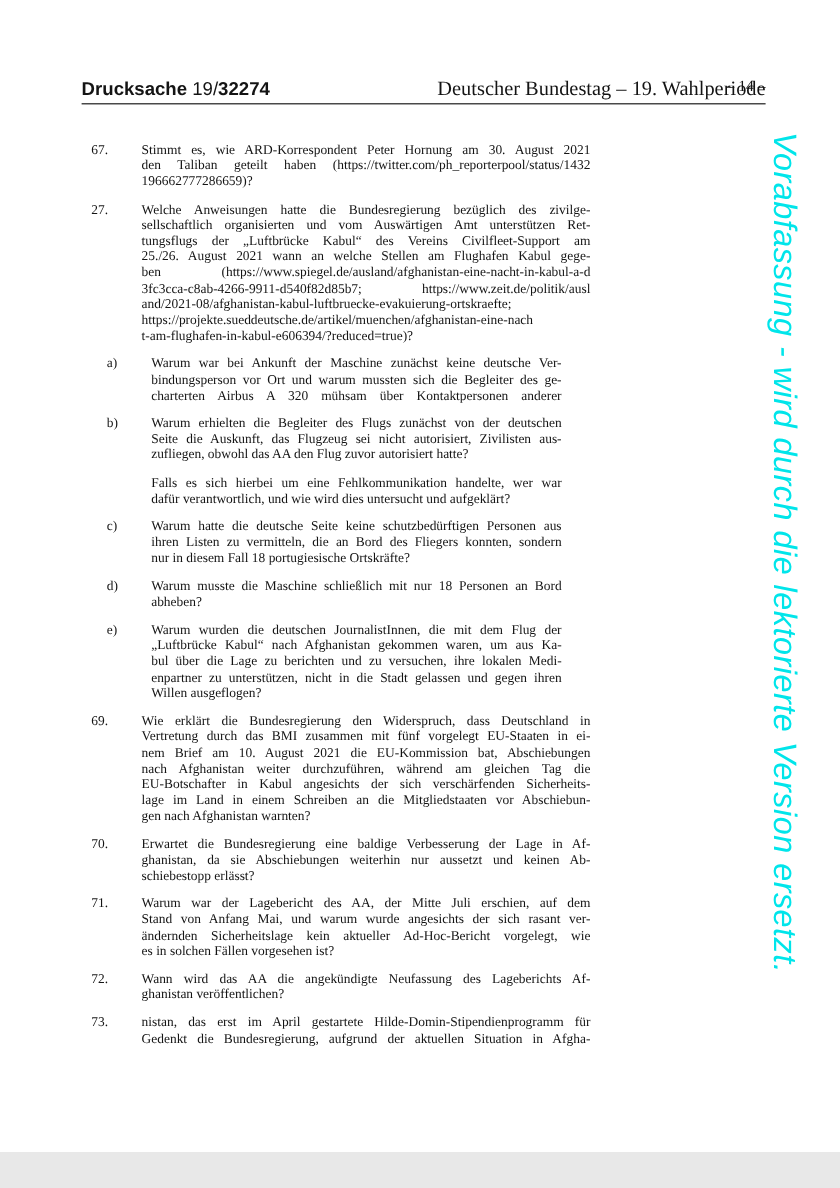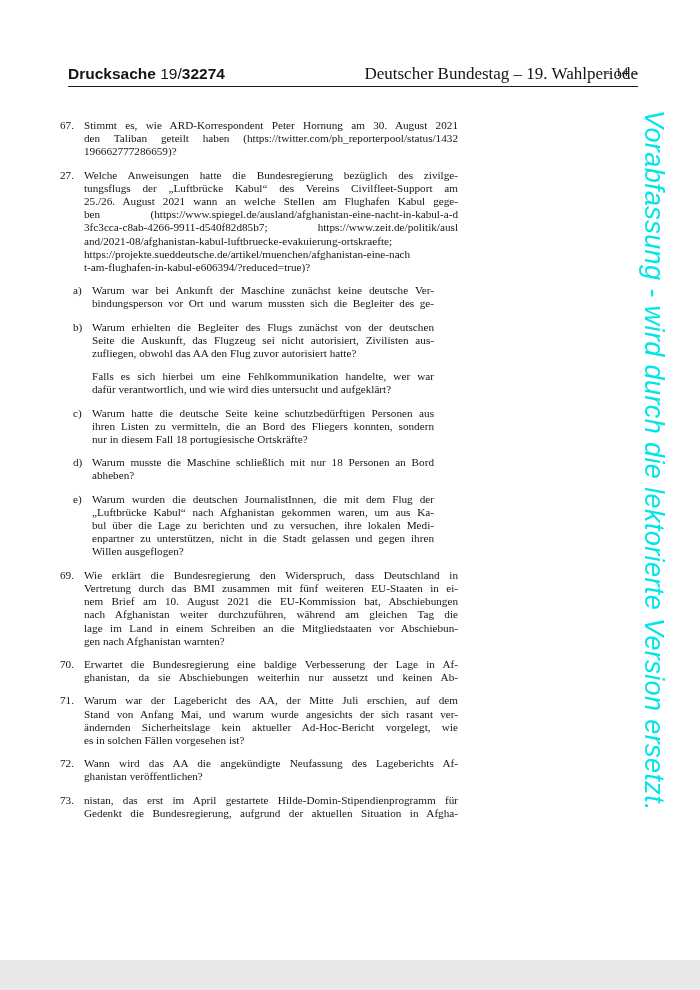--- a/index.html
+++ b/index.html
@@ -43,30 +43,30 @@
   .header-rule {
     position: absolute;
     left: 68px;
     top: 86px;
     width: 570px;
     border-top: 1.7px solid #1d1d1d;
   }
   
   .q-list {
     position: absolute;
-    left: 60px;
+    left: 76px;
     top: 119px;
     width: 404px;
     font-size: 11.2px;
     line-height: 13.2px;
     font-family: Liberation Serif, serif;
   }
   .q-row { display: flex; margin-bottom: 10px; }
   .q-row .label { width: 24px; flex: none; }
-  .q-row .text  { width: 374px; flex: none; }
+  .q-row .text  { width: 374px; flex: none; margin-left: 18px; }
   .q-row.sub { padding-left: 13px; }
   .q-row.sub .label { width: 19px; }
   .q-row.sub .text  { width: 342px; }
   .line { text-align: justify; text-align-last: justify; }
   .line.last { text-align-last: left; }
   
   .watermark {
     position: absolute;
     top: 110px;
     left: 638px;
@@ -101,34 +101,36 @@
         <div class="text">
           <div class="line">Stimmt es, wie ARD-Korrespondent Peter Hornung am 30. August 2021</div>
           <div class="line">den Taliban geteilt haben (https://twitter.com/ph_reporterpool/status/1432</div>
           <div class="line last">196662777286659)?</div>
         </div>
       </div>
       <div class="q-row">
         <div class="label">27.</div>
         <div class="text">
           <div class="line">Welche Anweisungen hatte die Bundesregierung bezüglich des zivilge-</div>
+          <div class="line">sellschaftlich organisierten und vom Auswärtigen Amt unterstützen Ret-</div>
           <div class="line">tungsflugs der „Luftbrücke Kabul“ des Vereins Civilfleet-Support am</div>
           <div class="line">25./26. August 2021 wann an welche Stellen am Flughafen Kabul gege-</div>
           <div class="line">ben (https://www.spiegel.de/ausland/afghanistan-eine-nacht-in-kabul-a-d</div>
           <div class="line">3fc3cca-c8ab-4266-9911-d540f82d85b7; https://www.zeit.de/politik/ausl</div>
           <div class="line">and/2021-08/afghanistan-kabul-luftbruecke-evakuierung-ortskraefte;</div>
           <div class="line">https://projekte.sueddeutsche.de/artikel/muenchen/afghanistan-eine-nach</div>
           <div class="line last">t-am-flughafen-in-kabul-e606394/?reduced=true)?</div>
         </div>
       </div>
       <div class="q-row sub">
         <div class="label">a)</div>
         <div class="text">
           <div class="line">Warum war bei Ankunft der Maschine zunächst keine deutsche Ver-</div>
           <div class="line">bindungsperson vor Ort und warum mussten sich die Begleiter des ge-</div>
+          <div class="line">charterten Airbus A 320 mühsam über Kontaktpersonen anderer</div>
         </div>
       </div>
       <div class="q-row sub">
         <div class="label">b)</div>
         <div class="text">
           <div class="line">Warum erhielten die Begleiter des Flugs zunächst von der deutschen</div>
           <div class="line">Seite die Auskunft, das Flugzeug sei nicht autorisiert, Zivilisten aus-</div>
           <div class="line last">zufliegen, obwohl das AA den Flug zuvor autorisiert hatte?</div>
         </div>
       </div>
@@ -161,32 +163,34 @@
           <div class="line">„Luftbrücke Kabul“ nach Afghanistan gekommen waren, um aus Ka-</div>
           <div class="line">bul über die Lage zu berichten und zu versuchen, ihre lokalen Medi-</div>
           <div class="line">enpartner zu unterstützen, nicht in die Stadt gelassen und gegen ihren</div>
           <div class="line last">Willen ausgeflogen?</div>
         </div>
       </div>
       <div class="q-row">
         <div class="label">69.</div>
         <div class="text">
           <div class="line">Wie erklärt die Bundesregierung den Widerspruch, dass Deutschland in</div>
-          <div class="line">Vertretung durch das BMI zusammen mit fünf weiteren EU-Staaten in ei-</div>
+          <div class="line">Vertretung durch das BMI zusammen mit fünf vorgelegt EU-Staaten in ei-</div>
           <div class="line">nem Brief am 10. August 2021 die EU-Kommission bat, Abschiebungen</div>
           <div class="line">nach Afghanistan weiter durchzuführen, während am gleichen Tag die</div>
+          <div class="line">EU-Botschafter in Kabul angesichts der sich verschärfenden Sicherheits-</div>
           <div class="line">lage im Land in einem Schreiben an die Mitgliedstaaten vor Abschiebun-</div>
           <div class="line last">gen nach Afghanistan warnten?</div>
         </div>
       </div>
       <div class="q-row">
         <div class="label">70.</div>
         <div class="text">
           <div class="line">Erwartet die Bundesregierung eine baldige Verbesserung der Lage in Af-</div>
           <div class="line">ghanistan, da sie Abschiebungen weiterhin nur aussetzt und keinen Ab-</div>
+          <div class="line last">schiebestopp erlässt?</div>
         </div>
       </div>
       <div class="q-row">
         <div class="label">71.</div>
         <div class="text">
           <div class="line">Warum war der Lagebericht des AA, der Mitte Juli erschien, auf dem</div>
           <div class="line">Stand von Anfang Mai, und warum wurde angesichts der sich rasant ver-</div>
           <div class="line">ändernden Sicherheitslage kein aktueller Ad-Hoc-Bericht vorgelegt, wie</div>
           <div class="line last">es in solchen Fällen vorgesehen ist?</div>
         </div>

